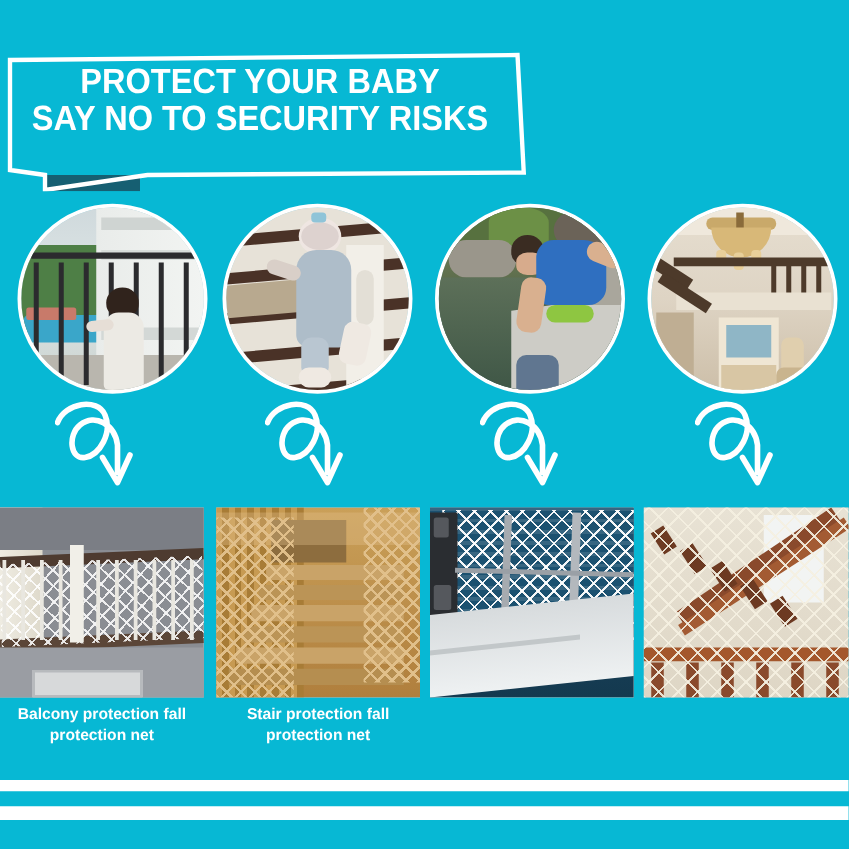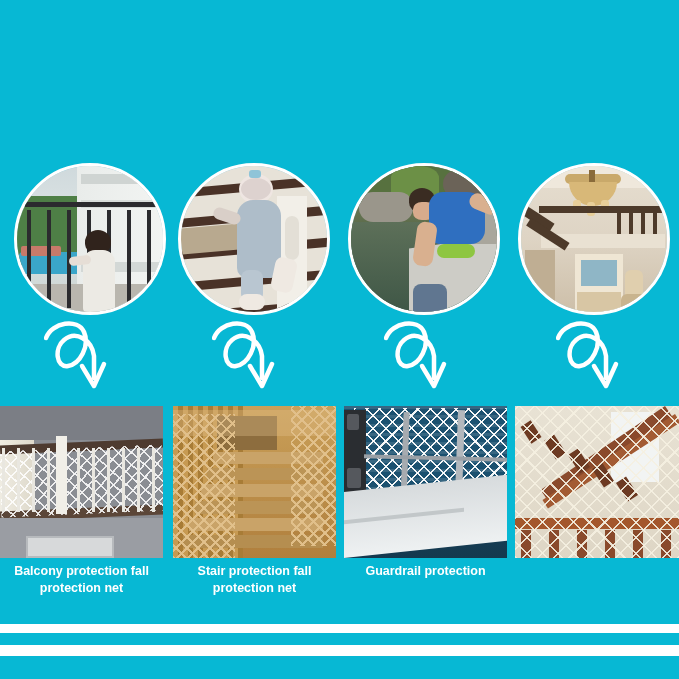--- a/index.html
+++ b/index.html
@@ -78,20 +78,30 @@
     background-image:
       repeating-linear-gradient(45deg, rgba(245,240,225,.9) 0 1.5px, transparent 1.5px 11px),
       repeating-linear-gradient(-45deg, rgba(245,240,225,.9) 0 1.5px, transparent 1.5px 11px);
   }
 </style>
 </head>
 <body>
 
 <div id="page" style="background: rgb(7, 184, 212);">
 
+  <div class="ribbon-wrap">
+    <svg class="ribbon-shape" viewBox="0 0 440 125">
+      <polygon points="36,112 112,112 112,125 36,125" fill="#165f72"></polygon>
+      <polygon points="8,20 414,16 419,110 118,112 36,124 36,112 8,108" fill="none" stroke="#ffffff" stroke-width="3.5" stroke-linejoin="miter"></polygon>
+    </svg>
+    <div class="banner-text">
+      <span class="banner-line l1">PROTECT YOUR BABY</span>
+      <span class="banner-line l2">SAY NO TO SECURITY RISKS</span>
+    </div>
+  </div>
 
   <div class="circles">
 
     <div class="circle" style="left:14px;top:3px;">
       <div class="scene">
         <div class="abs" style="inset:0;background:linear-gradient(180deg,#cfd9dc 0%,#dfe6e6 45%,#c9d2cf 100%);"></div>
         <div class="abs" style="left:0;top:30px;width:72px;height:70px;background:#4e7f46;border-radius:6px;"></div>
         <div class="abs" style="left:2px;top:86px;width:66px;height:22px;background:#3aa6c9;border-radius:4px;"></div>
         <div class="abs" style="left:4px;top:80px;width:40px;height:10px;background:#c87a6a;border-radius:2px;"></div>
         <div class="abs" style="left:60px;top:0;width:96px;height:152px;background:linear-gradient(90deg,#e9ecea,#f3f5f3);"></div>
@@ -290,20 +300,19 @@
   <div class="captions">
     <div class="caption" style="left:0;width:163px;">
       <span class="cap-line">Balcony protection fall</span>
       <span class="cap-line">protection net</span>
     </div>
     <div class="caption" style="left:173px;width:163px;">
       <span class="cap-line">Stair protection fall</span>
       <span class="cap-line">protection net</span>
     </div>
     <div class="caption" style="left:344px;width:163px;">
-      <span class="cap-line">Guardrail protection</span>
     </div>
   </div>
 
   <div class="stripe s1"></div>
   <div class="stripe s2"></div>
 
 </div>
 
 </body></html>

